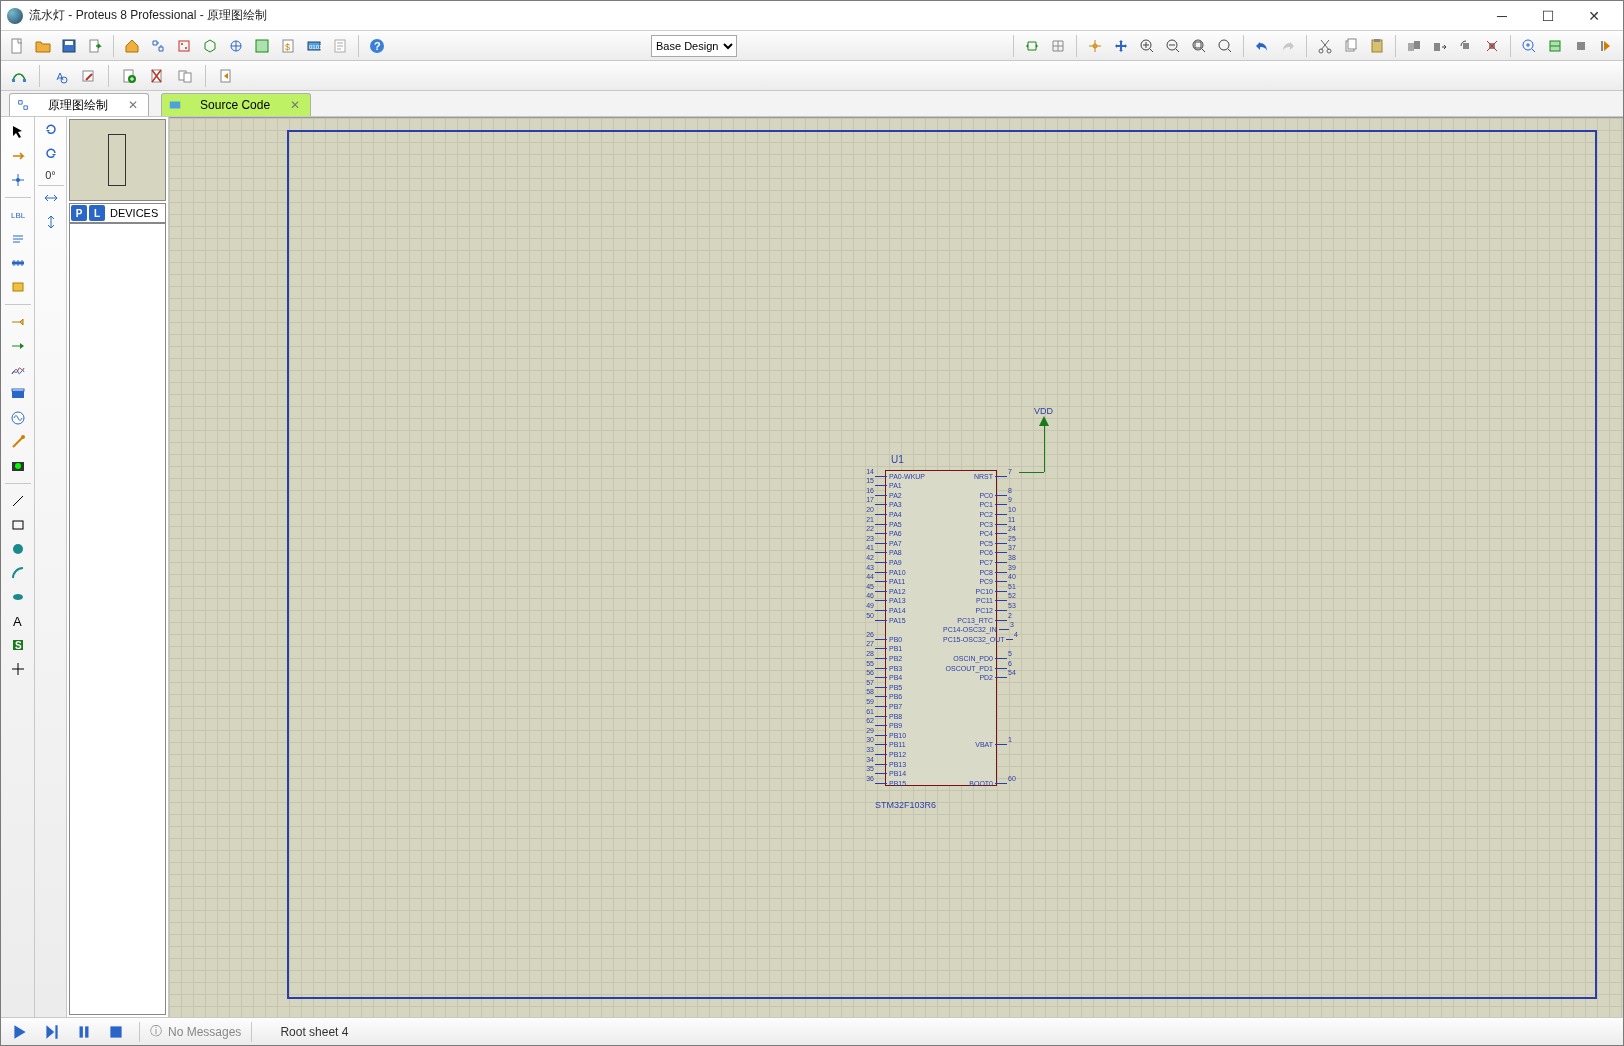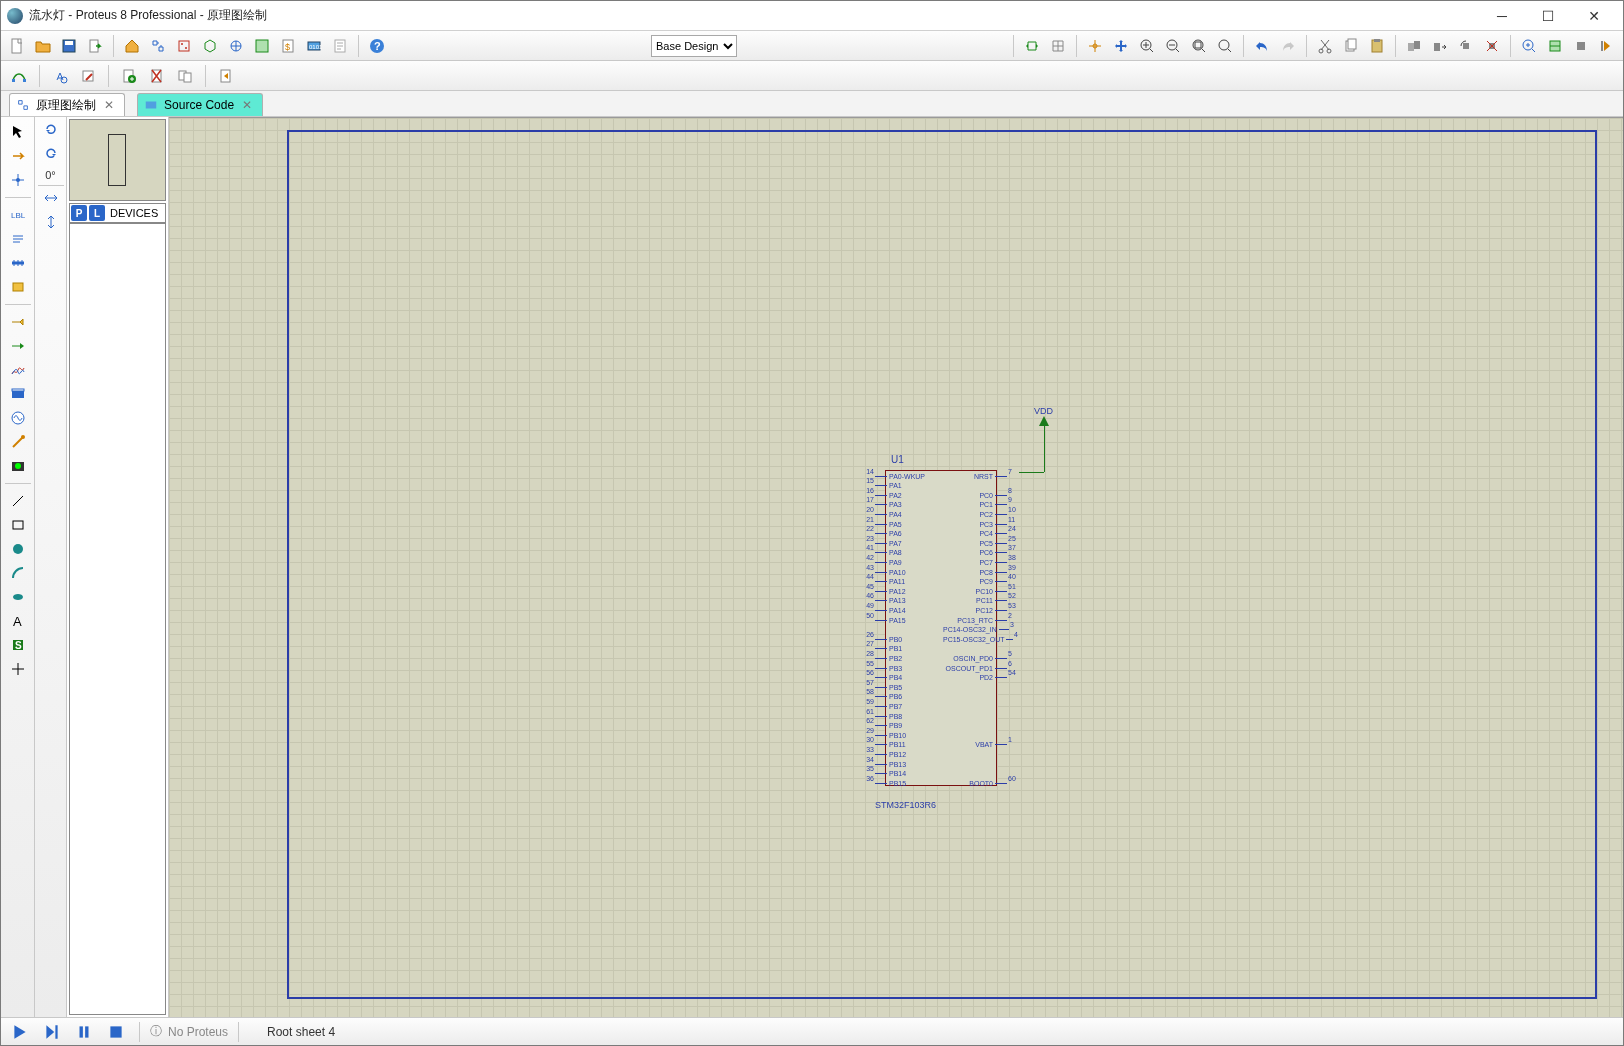--- a/index.html
+++ b/index.html
@@ -22,23 +22,23 @@
 .tool-btn { width: 24px; height: 24px; border: 1px solid transparent; display: flex; align-items: center; justify-content: center; cursor: pointer; font-size: 14px; color: #246; border-radius: 2px; }
 .tool-btn svg { width: 16px; height: 16px; }
 .design-combo { margin-left: 260px; height: 22px; width: 86px; font-size: 11px; border: 1px solid #a8a8a8; background: #fff; }
 .toolbar-right { margin-left: auto; display: flex; align-items: center; gap: 2px; }
 
 
 .toolbar2 { height: 30px; background: linear-gradient(#fdfdfd,#ececec); border-bottom: 1px solid #c8c8c8; display: flex; align-items: center; padding: 0 6px; gap: 4px; }
 
 
 .tabstrip { height: 26px; background: #f3f3f3; border-bottom: 1px solid #c8c8c8; display: flex; align-items: flex-end; padding-left: 8px; gap: 12px; }
-.tab { height: 23px; padding: 0 8px 0 6px; background: #fff; border: 1px solid #b0b0b0; border-bottom: none; display: flex; align-items: center; gap: 6px; font-size: 12px; border-radius: 3px 3px 0 0; cursor: pointer; }
+.tab { height: 23px; padding: 0 8px 0 6px; background: #fff; border: 1px solid #b0b0b0; border-bottom: none; display: flex; align-items: center; gap: 18px; font-size: 12px; border-radius: 3px 3px 0 0; cursor: pointer; }
 .tab .tab-icon { width: 14px; height: 14px; display: inline-flex; align-items:center; justify-content:center; }
-.tab.inactive { background: #5eead4; }
+.tab.inactive { background: #bef264; }
 .tab .close-x { color: #777; font-size: 12px; cursor: pointer; padding: 0 2px; }
 
 
 .workspace { flex: 1; display: flex; min-height: 0; }
 .left-tools { width: 34px; background: linear-gradient(#fdfdfd,#ececec); border-right: 1px solid #c8c8c8; display: flex; flex-direction: column; align-items: center; padding: 4px 0; gap: 2px; }
 .left-tools .lt-btn { width: 26px; height: 22px; display:flex; align-items:center; justify-content:center; cursor:pointer; border:1px solid transparent; border-radius:2px; }
 .left-tools .sep-h { width: 26px; height:1px; background:#c8c8c8; margin:4px 0; }
 
 .orient-tools { width: 32px; background: linear-gradient(#fdfdfd,#ececec); border-right: 1px solid #c8c8c8; display:flex; flex-direction:column; align-items:center; padding:4px 0; gap:4px; }
 
@@ -866,18 +866,18 @@
           <rect x="9" y="3" width="3" height="10" fill="#2a66c8"></rect>
         </svg>
       </div>
     <div class="play-btn">
         <svg width="18" height="18" viewBox="0 0 16 16">
           <rect x="3" y="3" width="10" height="10" fill="#2a66c8"></rect>
         </svg>
       </div>
     <div class="sep"></div>
     <span style="color:#888">ⓘ</span>
-    <span class="msg">No Proteus</span>
+    <span class="msg">No Messages</span>
     <div class="sep"></div>
     <span class="sheet-name">Root sheet 4</span>
   </div>
 
 </div>
 
 </body></html>

